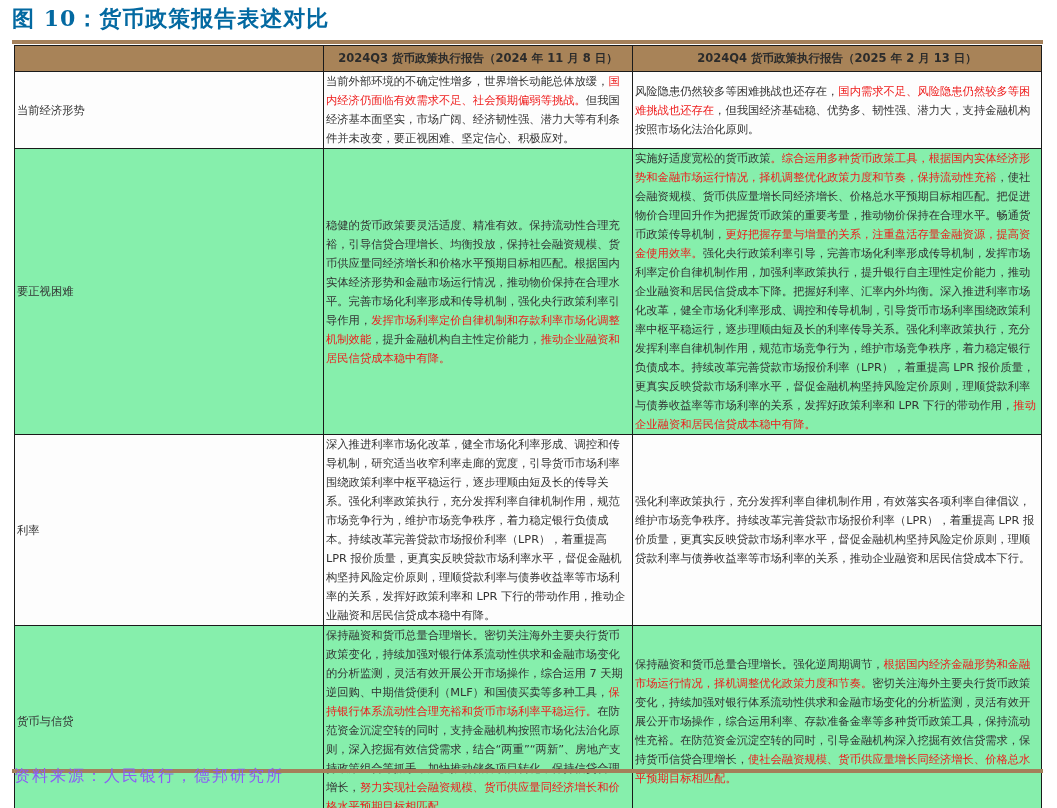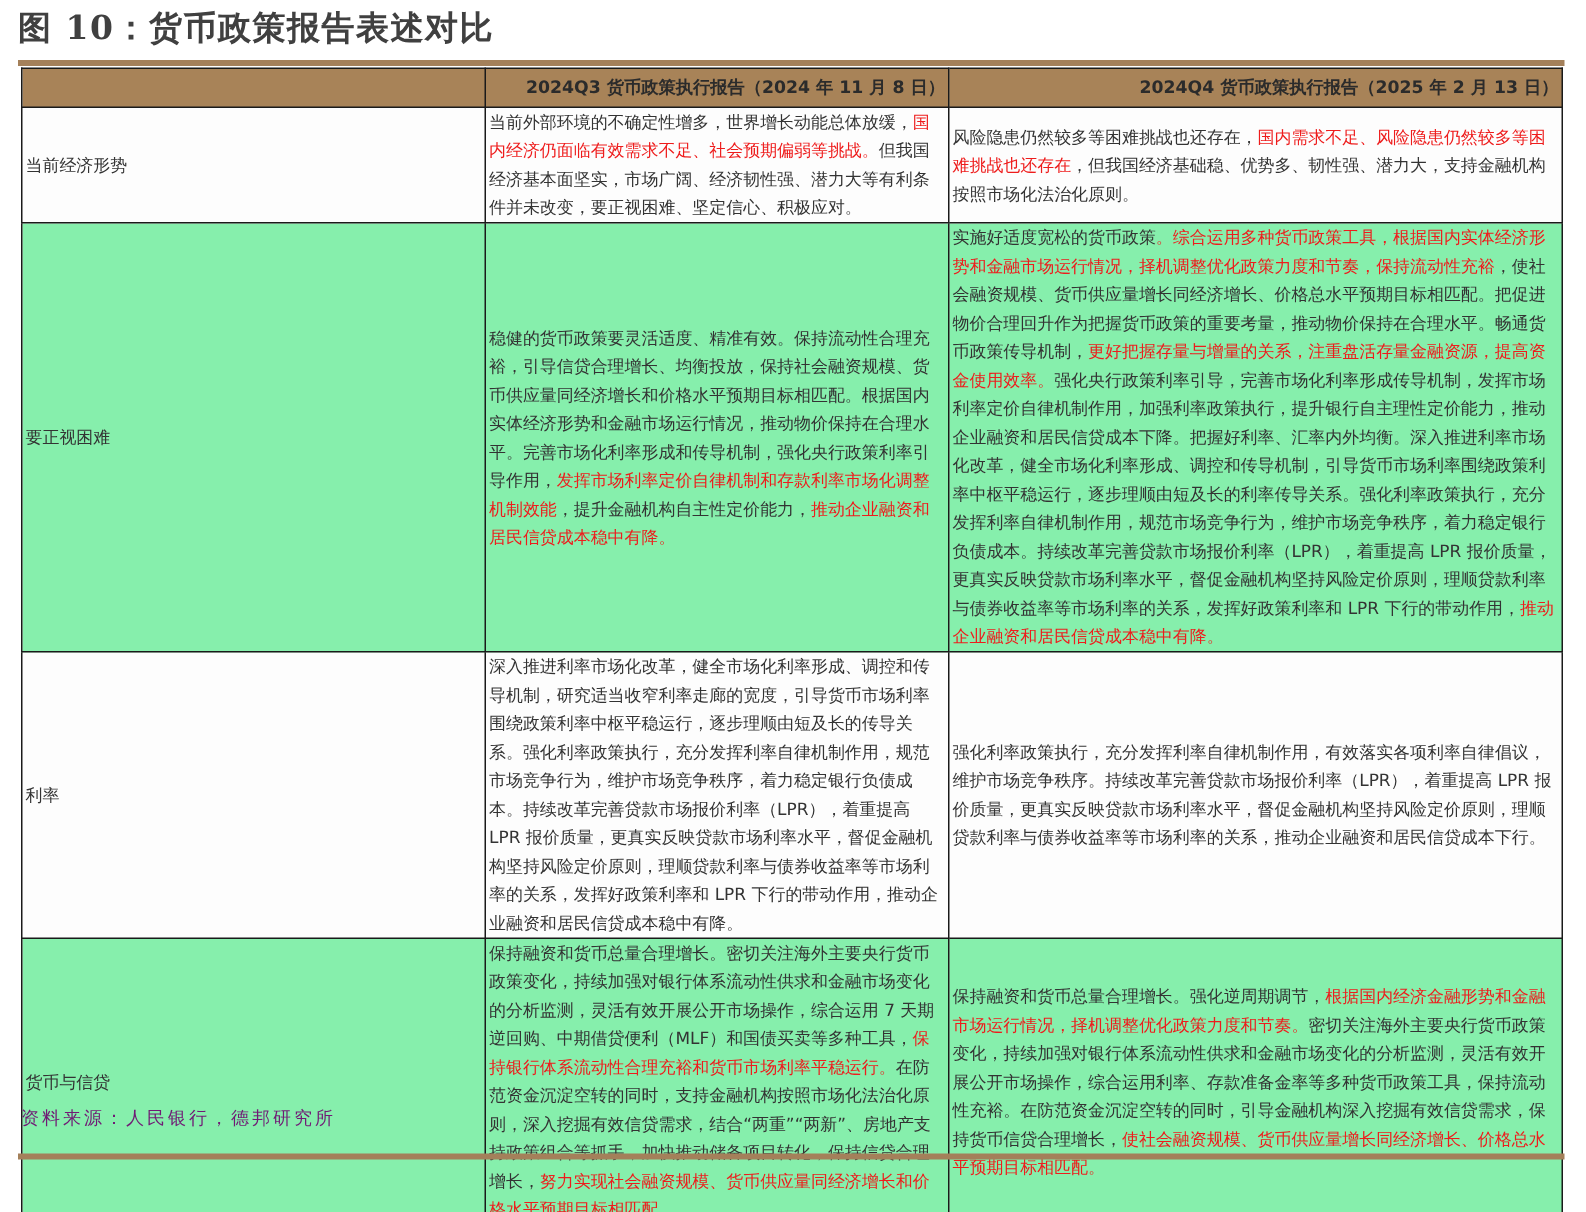--- a/index.html
+++ b/index.html
@@ -1,33 +1,33 @@
 <!DOCTYPE html>
 <html><head>
 <meta charset="utf-8">
 <style>
   html, body { margin: 0; padding: 0; background: #ffffff; }
   body { width: 1057px; height: 808px; position: relative; overflow: hidden;
          font-family: "DejaVu Sans", "Liberation Sans", sans-serif; }
   .title { position: absolute; left: 12px; top: 4px; font-size: 22px; font-weight: bold;
-           color: #404040; letter-spacing: 1px; font-family: "DejaVu Serif", serif; }
+           color: #0369a1; letter-spacing: 1px; font-family: "DejaVu Serif", serif; }
   .rule { position: absolute; left: 12px; width: 1031px; height: 4px; background: #a4805a; }
   .rule.top { top: 40px; }
   .rule.bottom { top: 769px; }
   table.cmp { position: absolute; left: 14px; top: 45px; width: 1027px; border-collapse: collapse;
               table-layout: fixed; }
   table.cmp th, table.cmp td { border: 1.5px solid #1a1a1a; vertical-align: middle; padding: 0 2px; }
   table.cmp thead th { background: #a88358; height: 25px; font-size: 11.5px; font-weight: bold;
-                       color: #2b2b2b; text-align: right; }
+                       color: #2b2b2b; text-align: center; }
   table.cmp td { font-size: 11.3px; line-height: 19px; color: #333333; }
   tr.white td { background: #fdfdfd; }
   tr.grey td { background: #86efac; }
   td.label { font-size: 12px; color: #333; margin-top: 32px; }
   .red { color: #ee1c1c; }
-  .source { position: absolute; left: 14px; top: 737px; font-size: 12px; color: #701a75;
+  .source { position: absolute; left: 14px; top: 766px; font-size: 16px; color: #8b5cf6;
             font-family: "DejaVu Serif", serif; letter-spacing: 2px; }
 </style>
 </head>
 <body>
 
 <div class="title">图 10：货币政策报告表述对比</div>
 <div class="rule top"></div>
 
 <table class="cmp">
   <colgroup>

